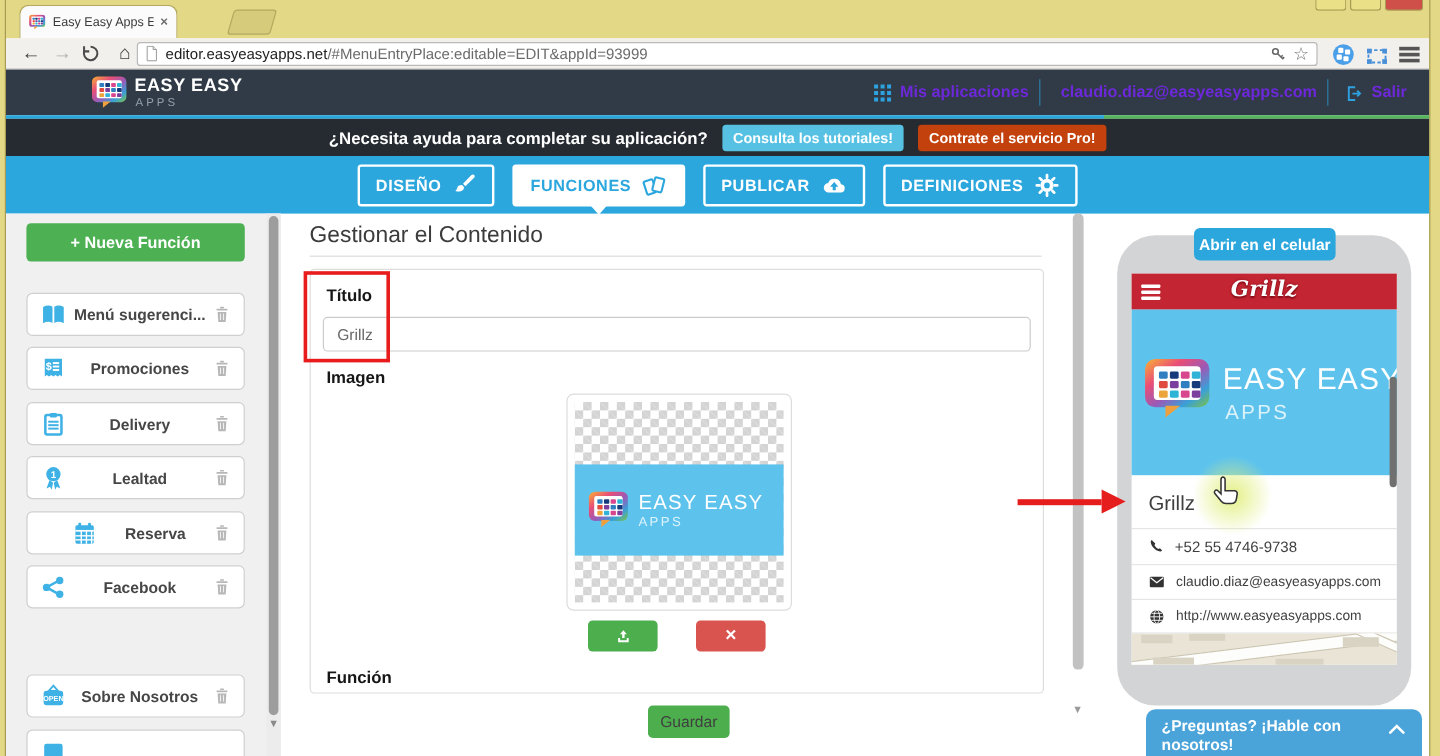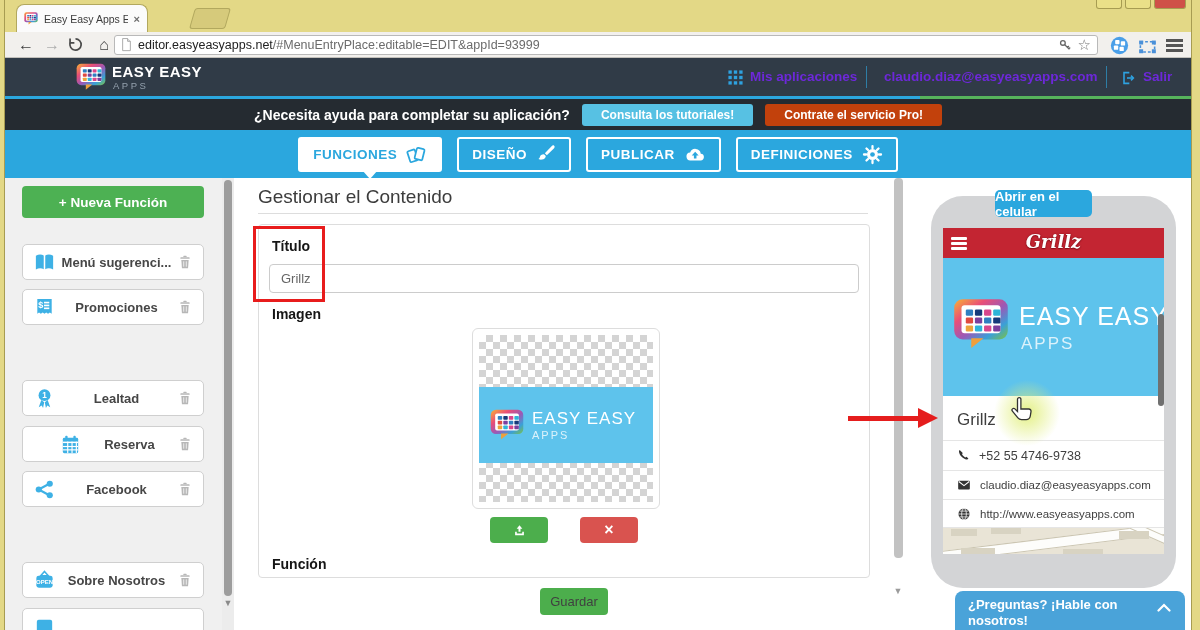--- a/index.html
+++ b/index.html
@@ -33,21 +33,21 @@
   .brand1 { left:112px; top:63px; font-size:15px; font-weight:bold; color:#fff; letter-spacing:.5px; }
   .brand2 { left:113px; top:80px; font-size:9.5px; color:#93a0ad; letter-spacing:2.5px; }
   .nav-link { top:69px; font-size:13.5px; font-weight:bold; color:#6d28d9; }
   .nav-sep { top:66px; width:1px; height:22px; background:#2e7ea6; }
   .underline-blue { left:5px; top:96px; width:915px; height:3px; background:#2ba7de; }
   .underline-green { left:920px; top:96px; width:271px; height:3px; background:#56b45c; }
 
   
   .helpbar { left:5px; top:99px; width:1186px; height:31px; background:#252b31; display:flex; align-items:center; justify-content:center; gap:12px; }
   .help-q { font-size:14px; font-weight:bold; color:#fff; }
-  .help-btn { border-radius:3px; padding:4px 19px; font-size:12px; font-weight:bold; color:#fff; }
+  .help-btn { border-radius:3px; padding:4px 9px; font-size:12px; font-weight:bold; color:#fff; }
   .help-btn.blue { background:#57c1e3; }
   .help-btn.green { background:#c2410c; }
 
   
   .fnbar { left:5px; top:130px; width:1186px; height:48px; background:#2ba7de; display:flex; align-items:center; justify-content:center; gap:15px; }
   .fn-btn { position:relative; height:35px; border:2px solid #fff; border-radius:3px; padding:0 13px; display:flex; align-items:center; gap:9px; font-size:13.5px; font-weight:bold; color:#fff; letter-spacing:.5px; }
   .fn-btn.active { background:#fff; color:#2ba7de; }
   .fn-pointer { position:absolute; bottom:-9px; left:50%; margin-left:-8px; width:0; height:0; border-left:8px solid transparent; border-right:8px solid transparent; border-top:9px solid #fff; }
 
   
@@ -77,21 +77,21 @@
   .brandline1 { color:#fff; letter-spacing:1px; }
   .brandline2 { color:rgba(255,255,255,.78); letter-spacing:2px; }
   .mini-btn { top:292px; width:58px; height:26px; border-radius:4px; display:flex; align-items:center; justify-content:center; color:#fff; }
   .mini-btn.up { left:231px; background:#4cae4c; }
   .mini-btn.del { left:321px; background:#d9534f; font-size:16px; font-weight:bold; }
   .guardar { left:540px; top:588px; width:68px; height:27px; background:#4cae4c; border-radius:4px; color:#404040; font-size:13px; display:flex; align-items:center; justify-content:center; }
   .main-thumb { left:894px; top:178px; width:9px; height:380px; background:#c2c2c2; border-radius:4px; }
   .main-arrow { left:892px; top:586px; width:12px; text-align:center; font-size:9px; color:#9b9b9b; }
 
   
-  .openbtn { left:995px; top:190px; width:97px; height:27px; background:#2ba7de; border-radius:5px; color:#fff; font-size:13px; font-weight:bold; display:flex; align-items:center; justify-content:center; z-index:5; }
+  .openbtn { left:995px; top:190px; width:118px; height:27px; background:#2ba7de; border-radius:5px; color:#fff; font-size:13px; font-weight:bold; display:flex; align-items:center; justify-content:center; z-index:5; }
   .phone-frame { left:931px; top:196px; width:245px; height:392px; background:#d3d4d6; border-radius:32px; }
   .phone-screen { left:943px; top:228px; width:221px; height:326px; background:#fff; }
   .app-header { left:943px; top:228px; width:221px; height:30px; background:#c32532; }
   .burger { left:951px; top:237px; width:16px; }
   .burger div { height:2.5px; background:#fff; margin-bottom:2.5px; border-radius:1px; }
   .app-title { left:943px; top:231px; width:221px; text-align:center; font-family:"DejaVu Serif", serif; font-style:italic; font-weight:bold; font-size:18px; color:#fff; text-shadow:0 0 2px rgba(120,10,20,.9), 0 1px 1px rgba(120,10,20,.7); }
   .app-banner { left:943px; top:258px; width:221px; height:138px; background:#5ec3ec; overflow:hidden; }
   .item-title { left:957px; top:410px; font-size:17px; color:#3f3f3f; }
   .prow { left:943px; width:221px; border-top:1px solid #e5e5e5; display:flex; align-items:center; padding-left:14px; gap:9px; }
   .prow .txt { color:#3f3f3f; }
@@ -246,35 +246,35 @@
   <div class="abs underline-blue"></div>
   <div class="abs underline-green"></div>
 
   <div class="abs helpbar">
     <span class="help-q">¿Necesita ayuda para completar su aplicación?</span>
     <span class="help-btn blue">Consulta los tutoriales!</span>
     <span class="help-btn green">Contrate el servicio Pro!</span>
   </div>
 
   <div class="abs fnbar">
+    <div class="fn-btn">
+      <span>DISEÑO</span>
+      <svg viewBox="0 0 24 24" width="20">
+          <path fill="#fff" d="M21.8 2.2c.8.8.7 2-.1 2.8L13 13.4l-2.4-2.4 8.4-8.7c.8-.8 2-.9 2.8-.1ZM9.6 12.2l2.2 2.2c-.4 2.5-2 3.9-4.6 4.3-1.4.2-2.8 0-4.2-.6 1-.7 1.6-1.6 1.8-2.8.3-2 1.7-3 4.8-3.1Z"></path>
+        </svg>
+    </div>
     <div class="fn-btn active">
       <span>FUNCIONES</span>
       <svg viewBox="0 0 24 24" width="21">
           <g fill="none" stroke="#2ba7de" stroke-width="2">
             <rect x="3" y="7" width="9" height="13" rx="1.5" transform="rotate(-18 7.5 13.5)"></rect>
             <rect x="11" y="5" width="9" height="13" rx="1.5" transform="rotate(14 15.5 11.5)" fill="#fff"></rect>
           </g>
         </svg>
       <div class="fn-pointer"></div>
-    </div>
-    <div class="fn-btn">
-      <span>DISEÑO</span>
-      <svg viewBox="0 0 24 24" width="20">
-          <path fill="#fff" d="M21.8 2.2c.8.8.7 2-.1 2.8L13 13.4l-2.4-2.4 8.4-8.7c.8-.8 2-.9 2.8-.1ZM9.6 12.2l2.2 2.2c-.4 2.5-2 3.9-4.6 4.3-1.4.2-2.8 0-4.2-.6 1-.7 1.6-1.6 1.8-2.8.3-2 1.7-3 4.8-3.1Z"></path>
-        </svg>
     </div>
     <div class="fn-btn">
       <span>PUBLICAR</span>
       <svg viewBox="0 0 24 24" width="22">
           <path fill="#fff" d="M7.3 19a4.3 4.3 0 0 1-.6-8.6 6 6 0 0 1 11.6 1.2 3.7 3.7 0 0 1-.6 7.4Z"></path>
           <path fill="#2ba7de" d="M12.2 9.5 16 13.7h-2.4v3.3h-2.8v-3.3H8.4Z"></path>
         </svg>
     </div>
     <div class="fn-btn">
       <span>DEFINICIONES</span>
@@ -330,20 +330,41 @@
         <g fill="#b7b7b7">
           <rect x="9.5" y="2.5" width="5" height="2" rx="0.8"></rect>
           <rect x="5" y="5" width="14" height="2.2" rx="1"></rect>
           <path d="M6.5 9h11l-.9 12.5H7.4Z"></path>
         </g>
         <rect x="9.4" y="11" width="1.4" height="8" fill="#f0f0f0"></rect>
         <rect x="13.2" y="11" width="1.4" height="8" fill="#f0f0f0"></rect>
       </svg>
   </div>
 
+  <div class="abs side-item" style="top:335px;">
+    <svg viewBox="0 0 24 24" width="23">
+        <rect x="5" y="4" width="14" height="17" rx="1.5" fill="none" stroke="#3eb1e5" stroke-width="2.2"></rect>
+        <rect x="9" y="2.2" width="6" height="4" rx="1" fill="#3eb1e5"></rect>
+        <g fill="#3eb1e5">
+          <rect x="7.5" y="9" width="9" height="1.7"></rect>
+          <rect x="7.5" y="12" width="9" height="1.7"></rect>
+          <rect x="7.5" y="15" width="9" height="1.7"></rect>
+        </g>
+      </svg>
+    <span class="lbl">Delivery</span>
+    <svg viewBox="0 0 24 24" width="16">
+        <g fill="#b7b7b7">
+          <rect x="9.5" y="2.5" width="5" height="2" rx="0.8"></rect>
+          <rect x="5" y="5" width="14" height="2.2" rx="1"></rect>
+          <path d="M6.5 9h11l-.9 12.5H7.4Z"></path>
+        </g>
+        <rect x="9.4" y="11" width="1.4" height="8" fill="#f0f0f0"></rect>
+        <rect x="13.2" y="11" width="1.4" height="8" fill="#f0f0f0"></rect>
+      </svg>
+  </div>
 
   <div class="abs side-item" style="top:380px;">
     <svg viewBox="0 0 24 24" width="23">
         <g fill="#3eb1e5">
           <circle cx="12" cy="8.5" r="6.2"></circle>
           <path d="M8.7 13.5 6 21l3.1-1.6L10.5 22l1.2-6Z"></path>
           <path d="M15.3 13.5 18 21l-3.1-1.6L13.5 22l-1.2-6Z"></path>
         </g>
         <text x="12" y="11.6" text-anchor="middle" font-size="8.5" font-weight="bold" fill="#fff">1</text>
       </svg>

